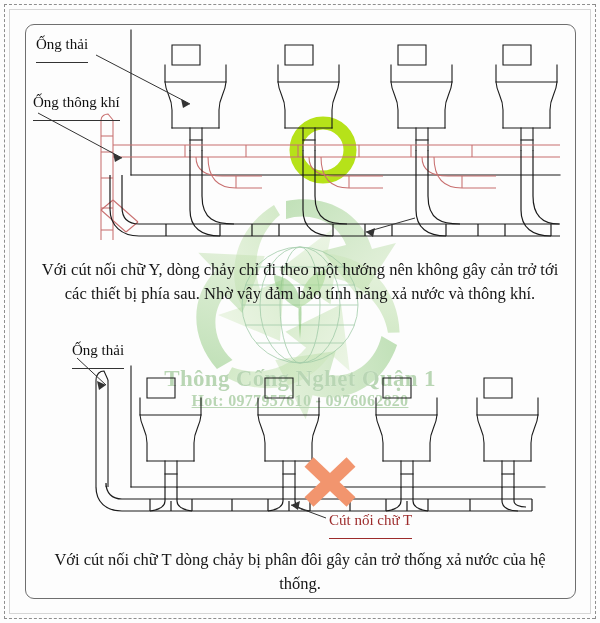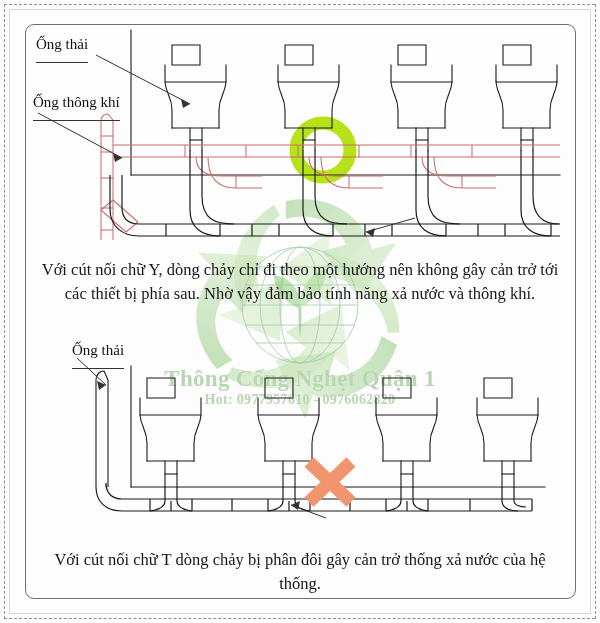--- a/index.html
+++ b/index.html
@@ -61,21 +61,21 @@
     position:absolute;
     width:100%;
     text-align:center;
     color:#b9d6b4;
     font-family:"Liberation Serif", serif;
     font-weight:bold;
     text-shadow:0 0 1px rgba(255,255,255,0.6);
     letter-spacing:0.3px;
   }
   #wm-title{ top:366px; font-size:23px; }
-  #wm-phone{ top:392px; font-size:14px; }
+  #wm-phone{ top:392px; font-size:16px;text-decoration:underline; }
 
   
   .layer{position:absolute;left:0;top:0;}
 
   
   .label{
     position:absolute;
     font-family:"Liberation Serif", serif;
     font-size:15px;
     white-space:nowrap;
@@ -409,18 +409,19 @@
     </g>
   </svg>
 
   <div class="label" id="lbl-ongthai-1">Ống thải</div>
 
   <div class="label" id="lbl-ongthongkhi">Ống thông khí</div>
 
 
   <div class="label" id="lbl-ongthai-2">Ống thải</div>
 
+  <div class="label label-red" id="lbl-cutT">Cút nối chữ T</div>
 
   <div class="para" id="para-1">Với cút nối chữ Y, dòng chảy chỉ đi theo một hướng nên không gây cản trở tới các thiết bị phía sau. Nhờ vậy đảm bảo tính năng xả nước và thông khí.</div>
 
   <div class="para" id="para-2">Với cút nối chữ T dòng chảy bị phân đôi gây cản trở thống xả nước của hệ thống.</div>
 
 </div>
 
 </body></html>

